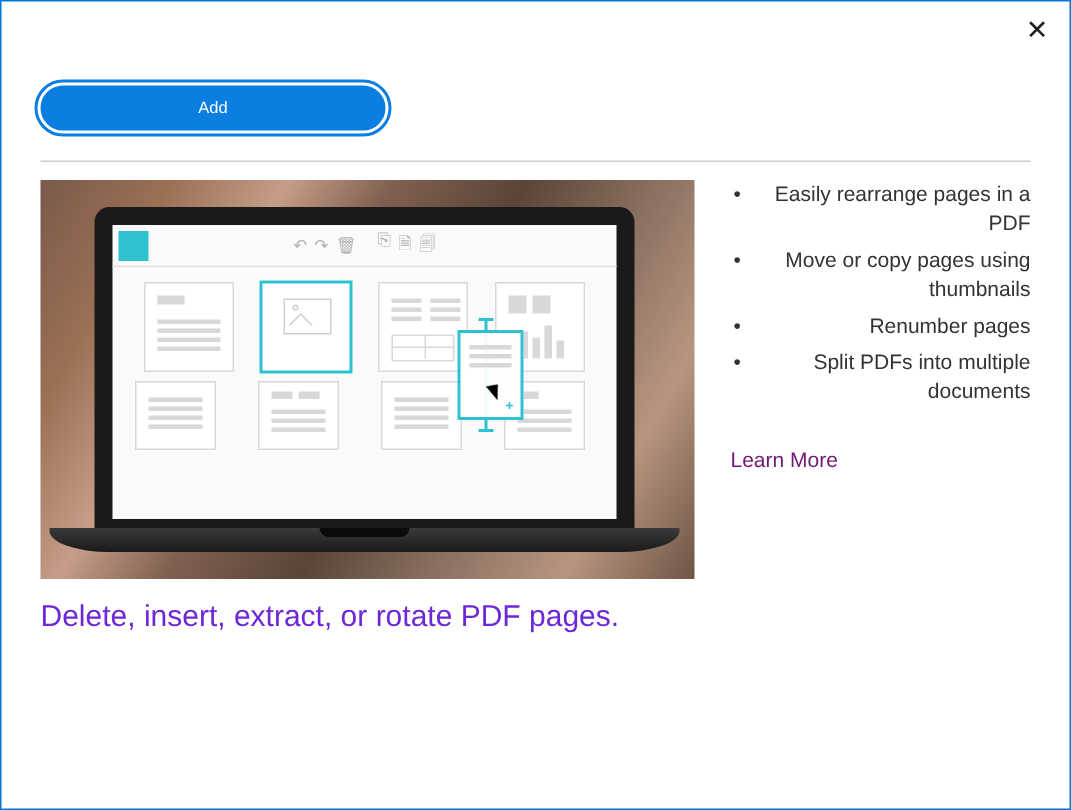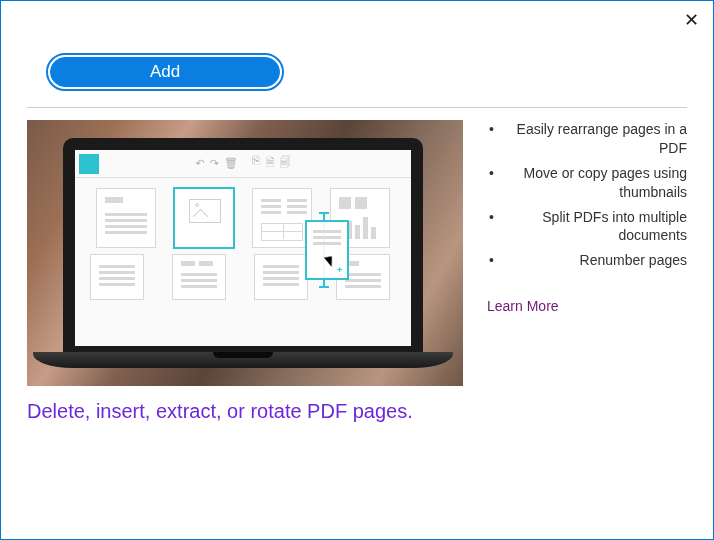--- a/index.html
+++ b/index.html
@@ -34,25 +34,24 @@
     font-weight: 400;
     color: #333;
   }
   .add-btn {
     width: 230px;
     height: 30px;
     background: #0a7ee1;
     color: #fff;
     border: 1px solid #0a7ee1;
     border-radius: 15px;
-    font-size: 17px;
+    font-size: 11px;
     cursor: pointer;
     outline: 2px solid #0a7ee1;
     outline-offset: 2px;
-    margin-left: 23px;
   }
   .divider {
     border: none;
     border-top: 1px solid #ccc;
     margin: 0 26px;
   }
   .content {
     display: flex;
     padding: 12px 26px 0 26px;
     gap: 24px;
@@ -346,20 +345,20 @@
       </div>
       <div class="laptop-base"></div>
       <div class="laptop-hinge"></div>
     </div>
   </div>
 
   <div class="right-col">
     <ul class="features">
       <li>Easily rearrange pages in a PDF</li>
       <li>Move or copy pages using thumbnails</li>
+      <li>Renumber pages</li>
       <li>Split PDFs into multiple documents</li>
-      <li>Renumber pages</li>
     </ul>
     <a class="learn-more">Learn More</a>
   </div>
 </div>
 
 <div class="caption">Delete, insert, extract, or rotate PDF pages.</div>
 
 </body></html>

